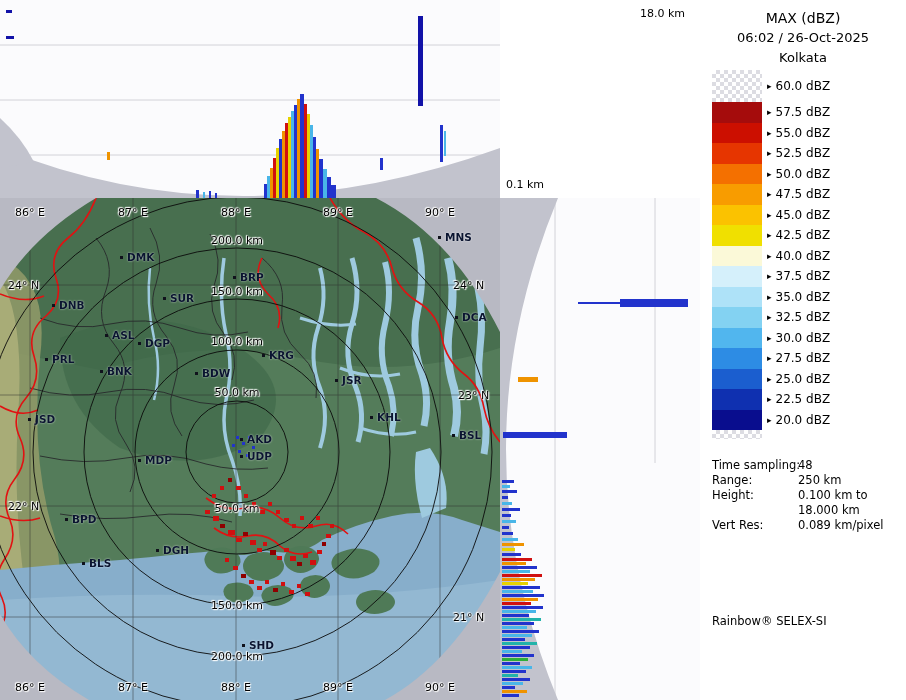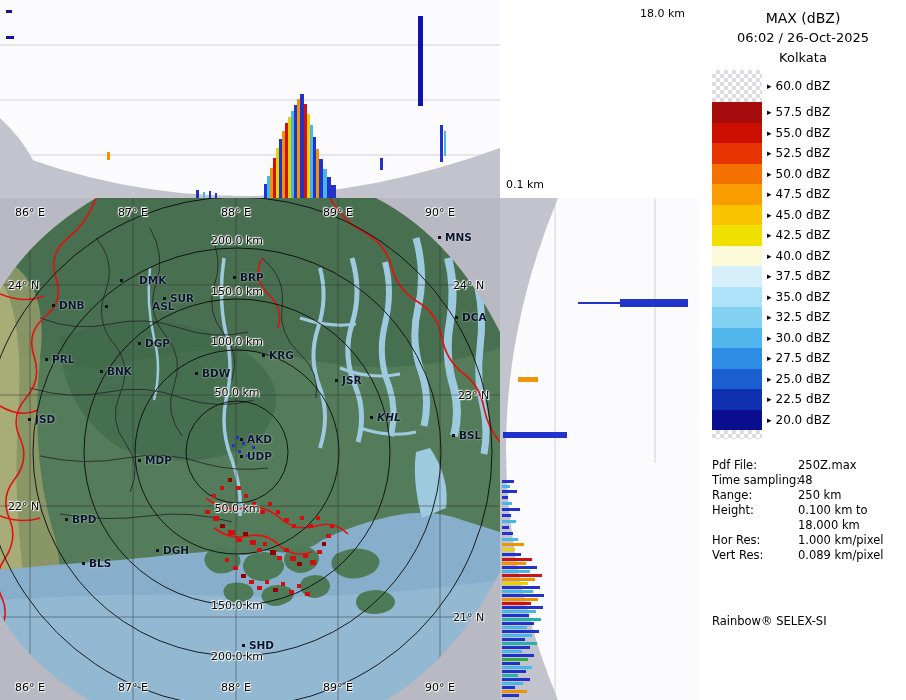--- a/index.html
+++ b/index.html
@@ -245,41 +245,41 @@
       <div class="maplab" style="left: 440px; top: 489px;">90° E</div>
       <div class="maplab lat" style="left: 8px; top: 87px;">24° N</div>
       <div class="maplab lat" style="left: 453px; top: 87px;">24° N</div>
       <div class="maplab lat" style="left: 458px; top: 197px;">23° N</div>
       <div class="maplab lat" style="left: 8px; top: 308px;">22° N</div>
       <div class="maplab lat" style="left: 453px; top: 419px;">21° N</div>
       <div class="city" style="left: 438px; top: 39px;">
         <span class="cdot"></span>
         <span class="cname">MNS</span>
       </div>
-      <div class="city" style="left: 120px; top: 82px; gap: 12px;">
+      <div class="city" style="left: 120px; top: 59px;">
         <span class="cdot"></span>
         <span class="cname">DMK</span>
       </div>
       <div class="city" style="left: 233px; top: 79px;">
         <span class="cdot"></span>
         <span class="cname">BRP</span>
       </div>
       <div class="city" style="left: 163px; top: 100px;">
         <span class="cdot"></span>
         <span class="cname">SUR</span>
       </div>
       <div class="city" style="left: 52px; top: 107px;">
         <span class="cdot"></span>
         <span class="cname">DNB</span>
       </div>
       <div class="city" style="left: 455px; top: 119px;">
         <span class="cdot"></span>
         <span class="cname">DCA</span>
       </div>
-      <div class="city" style="left: 105px; top: 108px; gap: 40px;">
+      <div class="city" style="left: 105px; top: 137px;">
         <span class="cdot"></span>
         <span class="cname">ASL</span>
       </div>
       <div class="city" style="left: 138px; top: 145px;">
         <span class="cdot"></span>
         <span class="cname">DGP</span>
       </div>
       <div class="city" style="left: 262px; top: 157px;">
         <span class="cdot"></span>
         <span class="cname">KRG</span>
@@ -293,21 +293,21 @@
         <span class="cname">BNK</span>
       </div>
       <div class="city" style="left: 195px; top: 175px;">
         <span class="cdot"></span>
         <span class="cname">BDW</span>
       </div>
       <div class="city" style="left: 335px; top: 182px;">
         <span class="cdot"></span>
         <span class="cname">JSR</span>
       </div>
-      <div class="city" style="left: 370px; top: 219px; font-style: italic;">
+      <div class="city" style="left: 370px; top: 219px;">
         <span class="cdot"></span>
         <span class="cname">KHL</span>
       </div>
       <div class="city" style="left: 28px; top: 221px;">
         <span class="cdot"></span>
         <span class="cname">JSD</span>
       </div>
       <div class="city" style="left: 452px; top: 237px;">
         <span class="cdot"></span>
         <span class="cname">BSL</span>
@@ -532,42 +532,34 @@
         <div class="sw" style="background: rgb(9, 13, 142);"></div>
         <div class="lb">
           <span class="arr">▸</span>
           <span>20.0 dBZ</span>
         </div>
       </div>
     </div>
   <div id="legend-checker-foot" class="checker"></div>
   <div id="metadata-list">
       <div class="meta-row">
-        <span class="ml">Pdf File:</span>
-        <span class="mv">250Z.max</span>
-      </div>
-      <div class="meta-row">
         <span class="ml">Time sampling:</span>
         <span class="mv">48</span>
       </div>
       <div class="meta-row">
         <span class="ml">Range:</span>
         <span class="mv">250 km</span>
       </div>
       <div class="meta-row">
         <span class="ml">Height:</span>
         <span class="mv">0.100 km to</span>
       </div>
       <div class="meta-row">
         <span class="ml"></span>
         <span class="mv">18.000 km</span>
       </div>
       <div class="meta-row">
-        <span class="ml">Hor Res:</span>
-        <span class="mv">1.000 km/pixel</span>
-      </div>
-      <div class="meta-row">
         <span class="ml">Vert Res:</span>
         <span class="mv">0.089 km/pixel</span>
       </div>
     </div>
   <div id="legend-footer">Rainbow® SELEX-SI</div>
 </div>
 
 </body></html>

